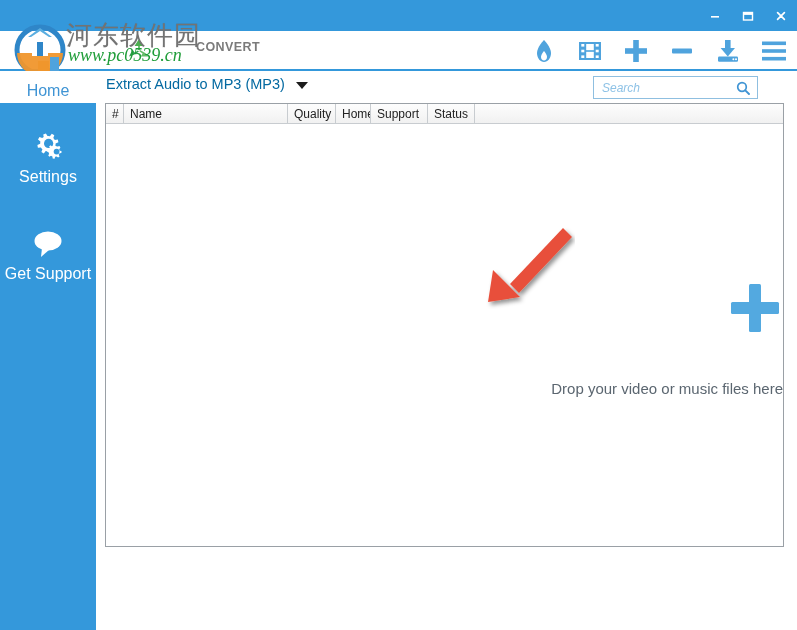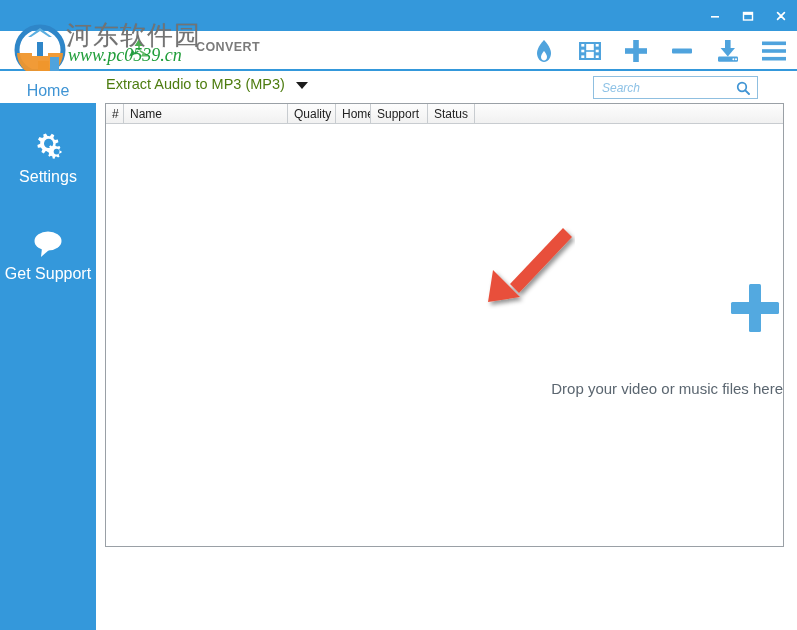--- a/index.html
+++ b/index.html
@@ -165,21 +165,21 @@
     left: 0; top: 0;
     width: 701px; height: 32px;
   }
   .format-select {
     position: absolute;
     left: 10px; top: 5px;
     display: flex;
     align-items: center;
     gap: 11px;
     font-size: 14.5px;
-    color: #4d7c0f;
+    color: #0369a1;
   }
   .caret {
     width: 0; height: 0;
     border-left: 6px solid transparent;
     border-right: 6px solid transparent;
     border-top: 7px solid #1c1c1c;
     margin-top: 3px;
   }
 
   .search-box {

